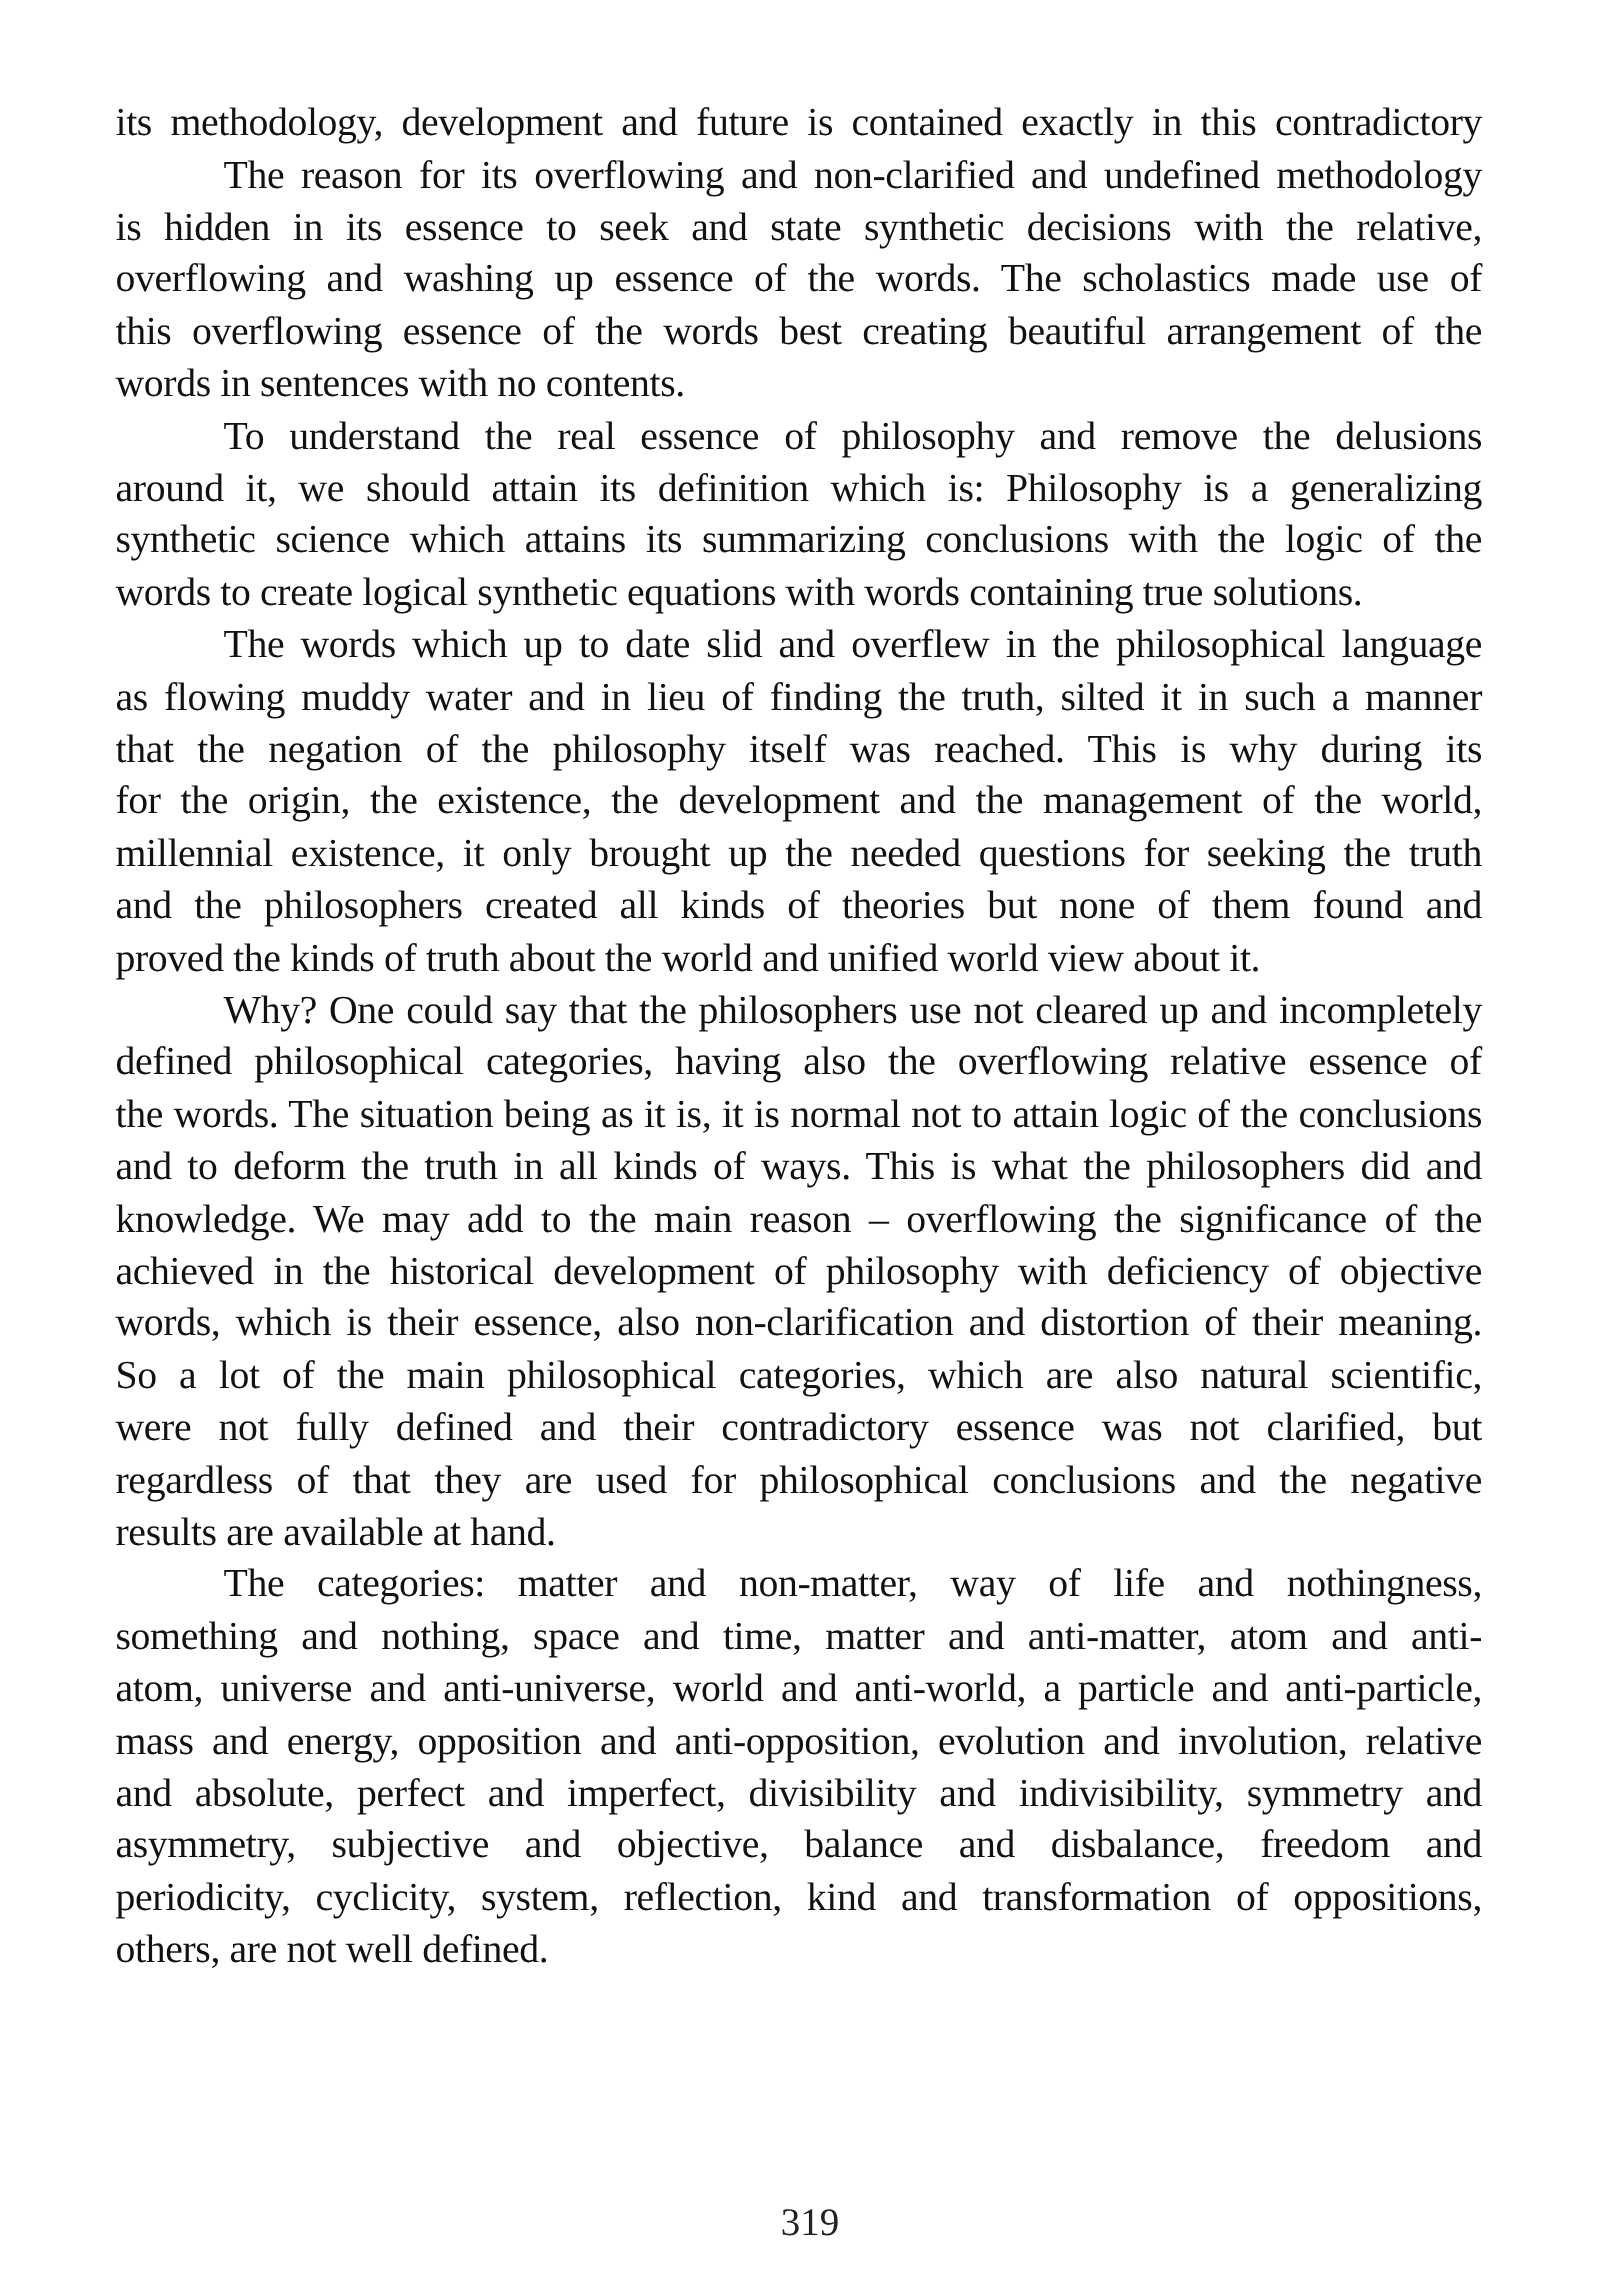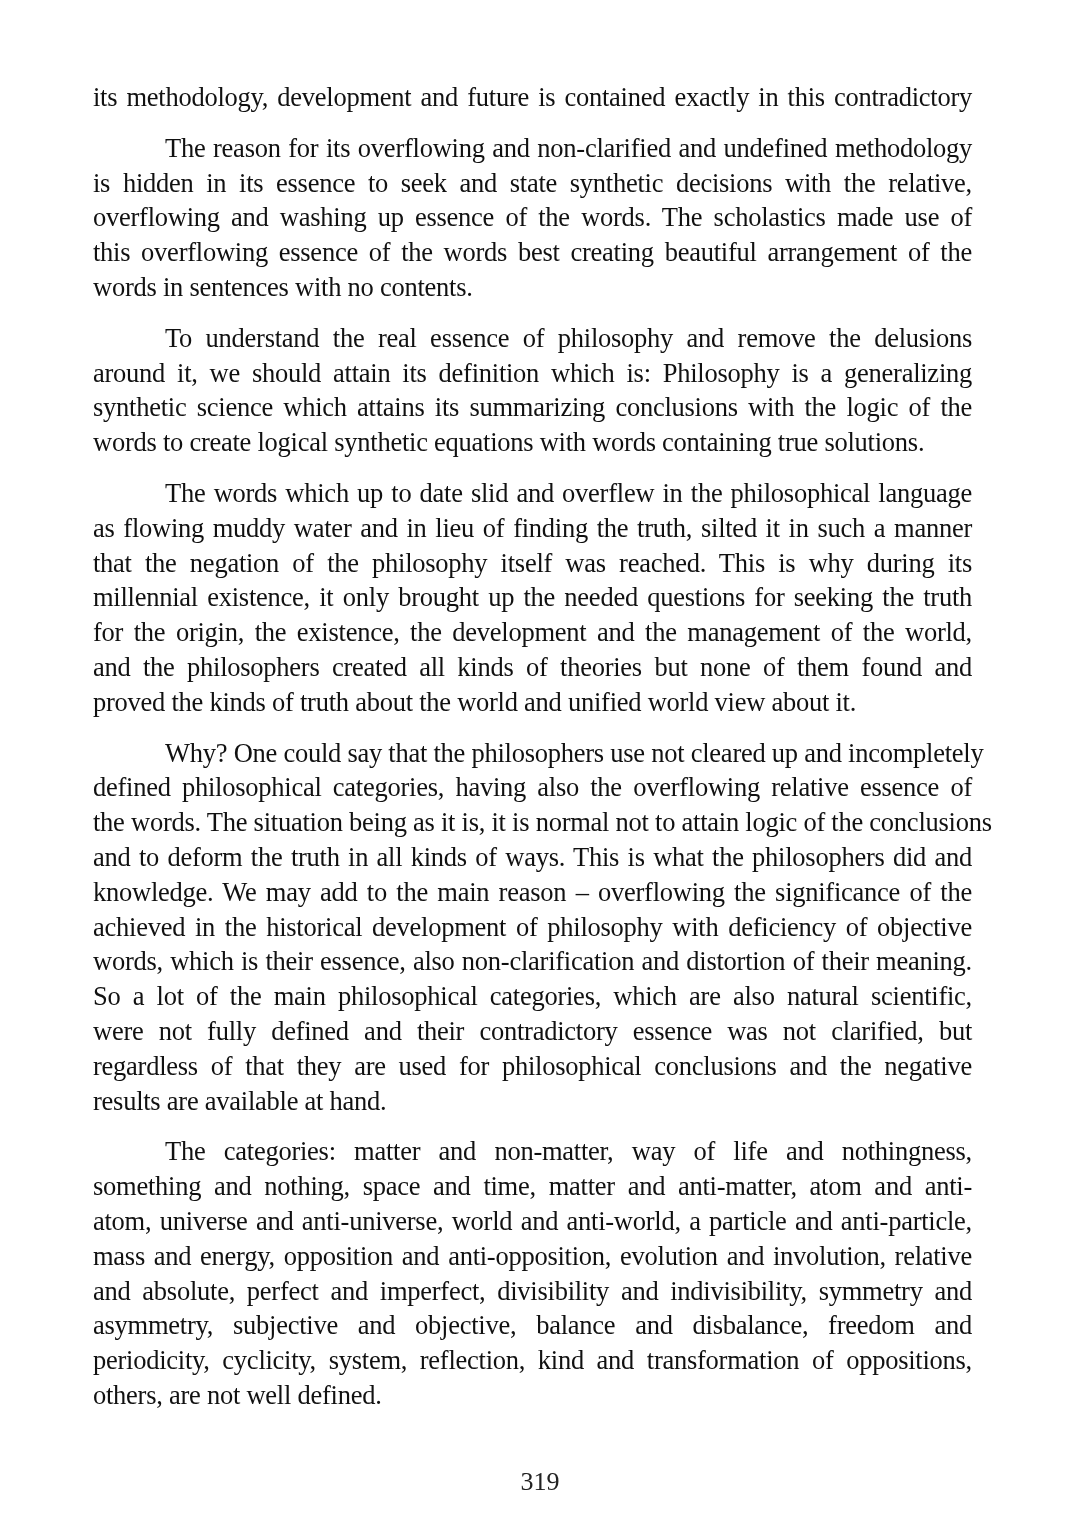--- a/index.html
+++ b/index.html
@@ -15,21 +15,21 @@
       font-family: "Liberation Serif", "DejaVu Serif", serif;
       color: #111111;
     }
     .page {
       position: absolute;
       left: 77px;
       top: 64px;
       width: 911px;
     }
     .para {
-      margin: 16px;
+      margin: 0;
       padding: 0;
     }
     .line {
       display: block;
       font-size: 26.5px;
       line-height: 34.8px;
       height: 34.8px;
       white-space: nowrap;
       text-align: justify;
       text-align-last: justify;
@@ -72,22 +72,22 @@
     <span class="line indent">To understand the real essence of philosophy and remove the delusions</span>
     <span class="line">around it, we should attain its definition which is: Philosophy is a generalizing</span>
     <span class="line">synthetic science which attains its summarizing conclusions with the logic of the</span>
     <span class="line last">words to create logical synthetic equations with words containing true solutions.</span>
   </div>
 
   <div class="para">
     <span class="line indent">The words which up to date slid and overflew in the philosophical language</span>
     <span class="line">as flowing muddy water and in lieu of finding the truth, silted it in such a manner</span>
     <span class="line">that the negation of the philosophy itself was reached. This is why during its</span>
+    <span class="line">for the origin, the existence, the development and the management of the world,</span>
     <span class="line">millennial existence, it only brought up the needed questions for seeking the truth</span>
-    <span class="line">for the origin, the existence, the development and the management of the world,</span>
     <span class="line">and the philosophers created all kinds of theories but none of them found and</span>
     <span class="line last">proved the kinds of truth about the world and unified world view about it.</span>
   </div>
 
   <div class="para">
     <span class="line indent">Why? One could say that the philosophers use not cleared up and incompletely</span>
     <span class="line">defined philosophical categories, having also the overflowing relative essence of</span>
     <span class="line">the words. The situation being as it is, it is normal not to attain logic of the conclusions</span>
     <span class="line">and to deform the truth in all kinds of ways. This is what the philosophers did and</span>
     <span class="line">knowledge. We may add to the main reason – overflowing the significance of the</span>

